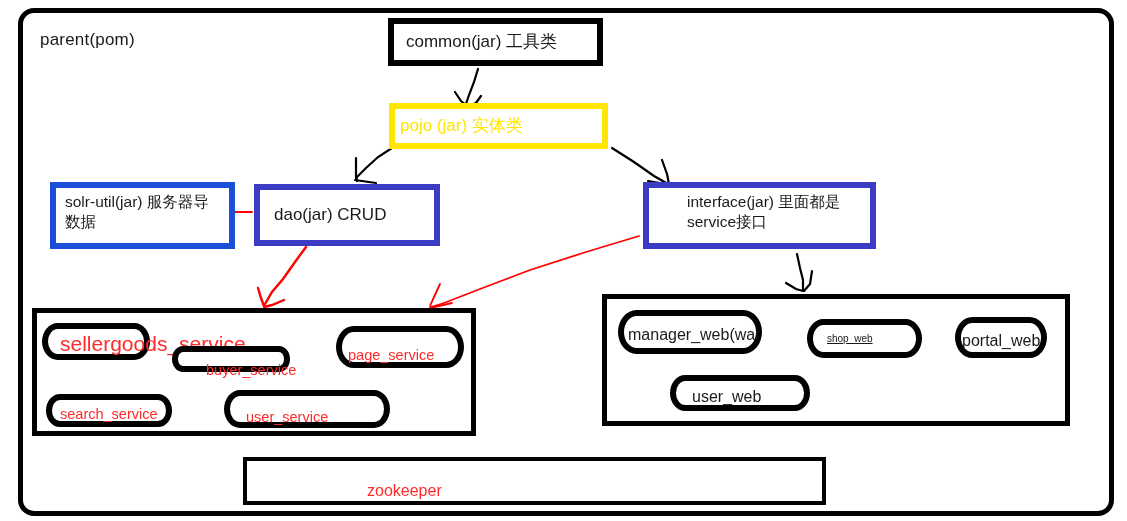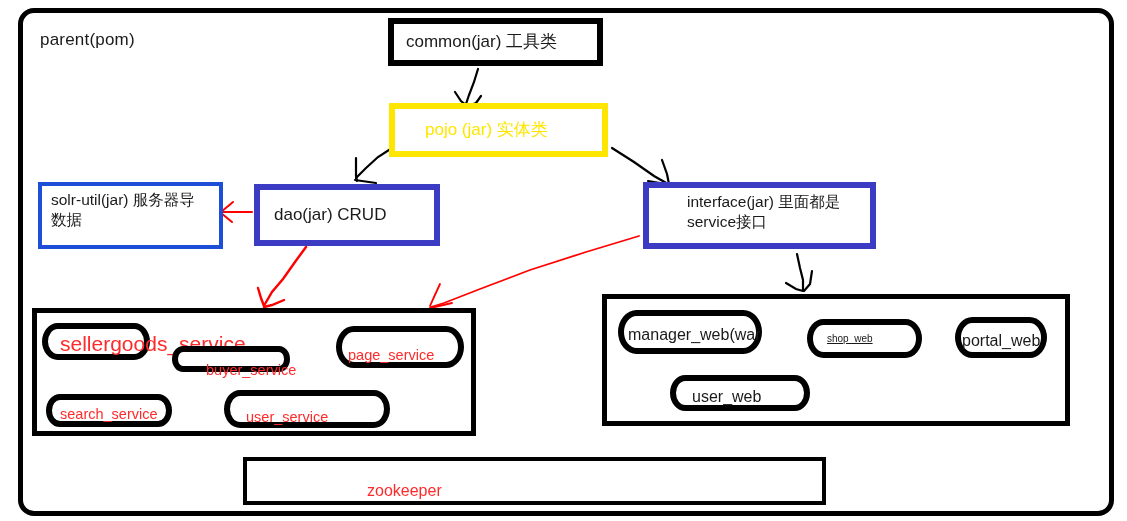--- a/index.html
+++ b/index.html
@@ -49,21 +49,21 @@
     left: 40px;
     top: 30px;
     font-size: 17px;
     color: #1a1a1a;
     letter-spacing: 0.2px;
   }
 
   
   .rect-black { border: 6px solid #000000; }
   .rect-yellow { border: 6px solid #ffe600; }
-  .rect-red { border: 4px solid #1d4ed8; }
+  .rect-red { border: 6px solid #1d4ed8; margin-left: 12px; }
   .rect-blue { border: 6px solid #3b3bc4; }
   .rect-thin-black { border: 4px solid #000000; }
 
   .txt-black { color: #1a1a1a; }
   .txt-yellow { color: #ffe600; }
   .txt-red { color: #ff2b2b; }
 
   
   .pill {
     position: absolute;
@@ -75,21 +75,21 @@
     align-items: center;
     overflow: visible;
   }
   .pill .txt {
     white-space: pre;
     line-height: 1;
   }
 
   
   #node-common   { left: 388px; top: 18px;  width: 215px; height: 48px; padding-left: 12px; font-size: 17px; }
-  #node-pojo     { left: 389px; top: 103px; width: 219px; height: 54px; padding-left: 30px; font-size: 17px; }
+  #node-pojo     { left: 389px; top: 103px; width: 219px; height: 46px; padding-left: 5px; font-size: 17px; }
   #node-solr     { left: 38px;  top: 182px; width: 185px; height: 67px; padding: 4px 0 0 9px; font-size: 15.5px; align-items: flex-start; }
   #node-dao      { left: 254px; top: 184px; width: 186px; height: 62px; padding-left: 14px; font-size: 17px; }
   #node-interface{ left: 643px; top: 182px; width: 233px; height: 67px; padding: 4px 0 12px 38px; font-size: 15.5px; align-items: flex-start; }
 
   #group-services { left: 32px;  top: 308px; width: 444px; height: 128px; }
   #group-webs     { left: 602px; top: 294px; width: 468px; height: 132px; }
   #node-zookeeper { left: 243px; top: 457px; width: 583px; height: 48px; padding-left: 120px; font-size: 16px; align-items: flex-end; }
 
   .group-box {
     position: absolute;

